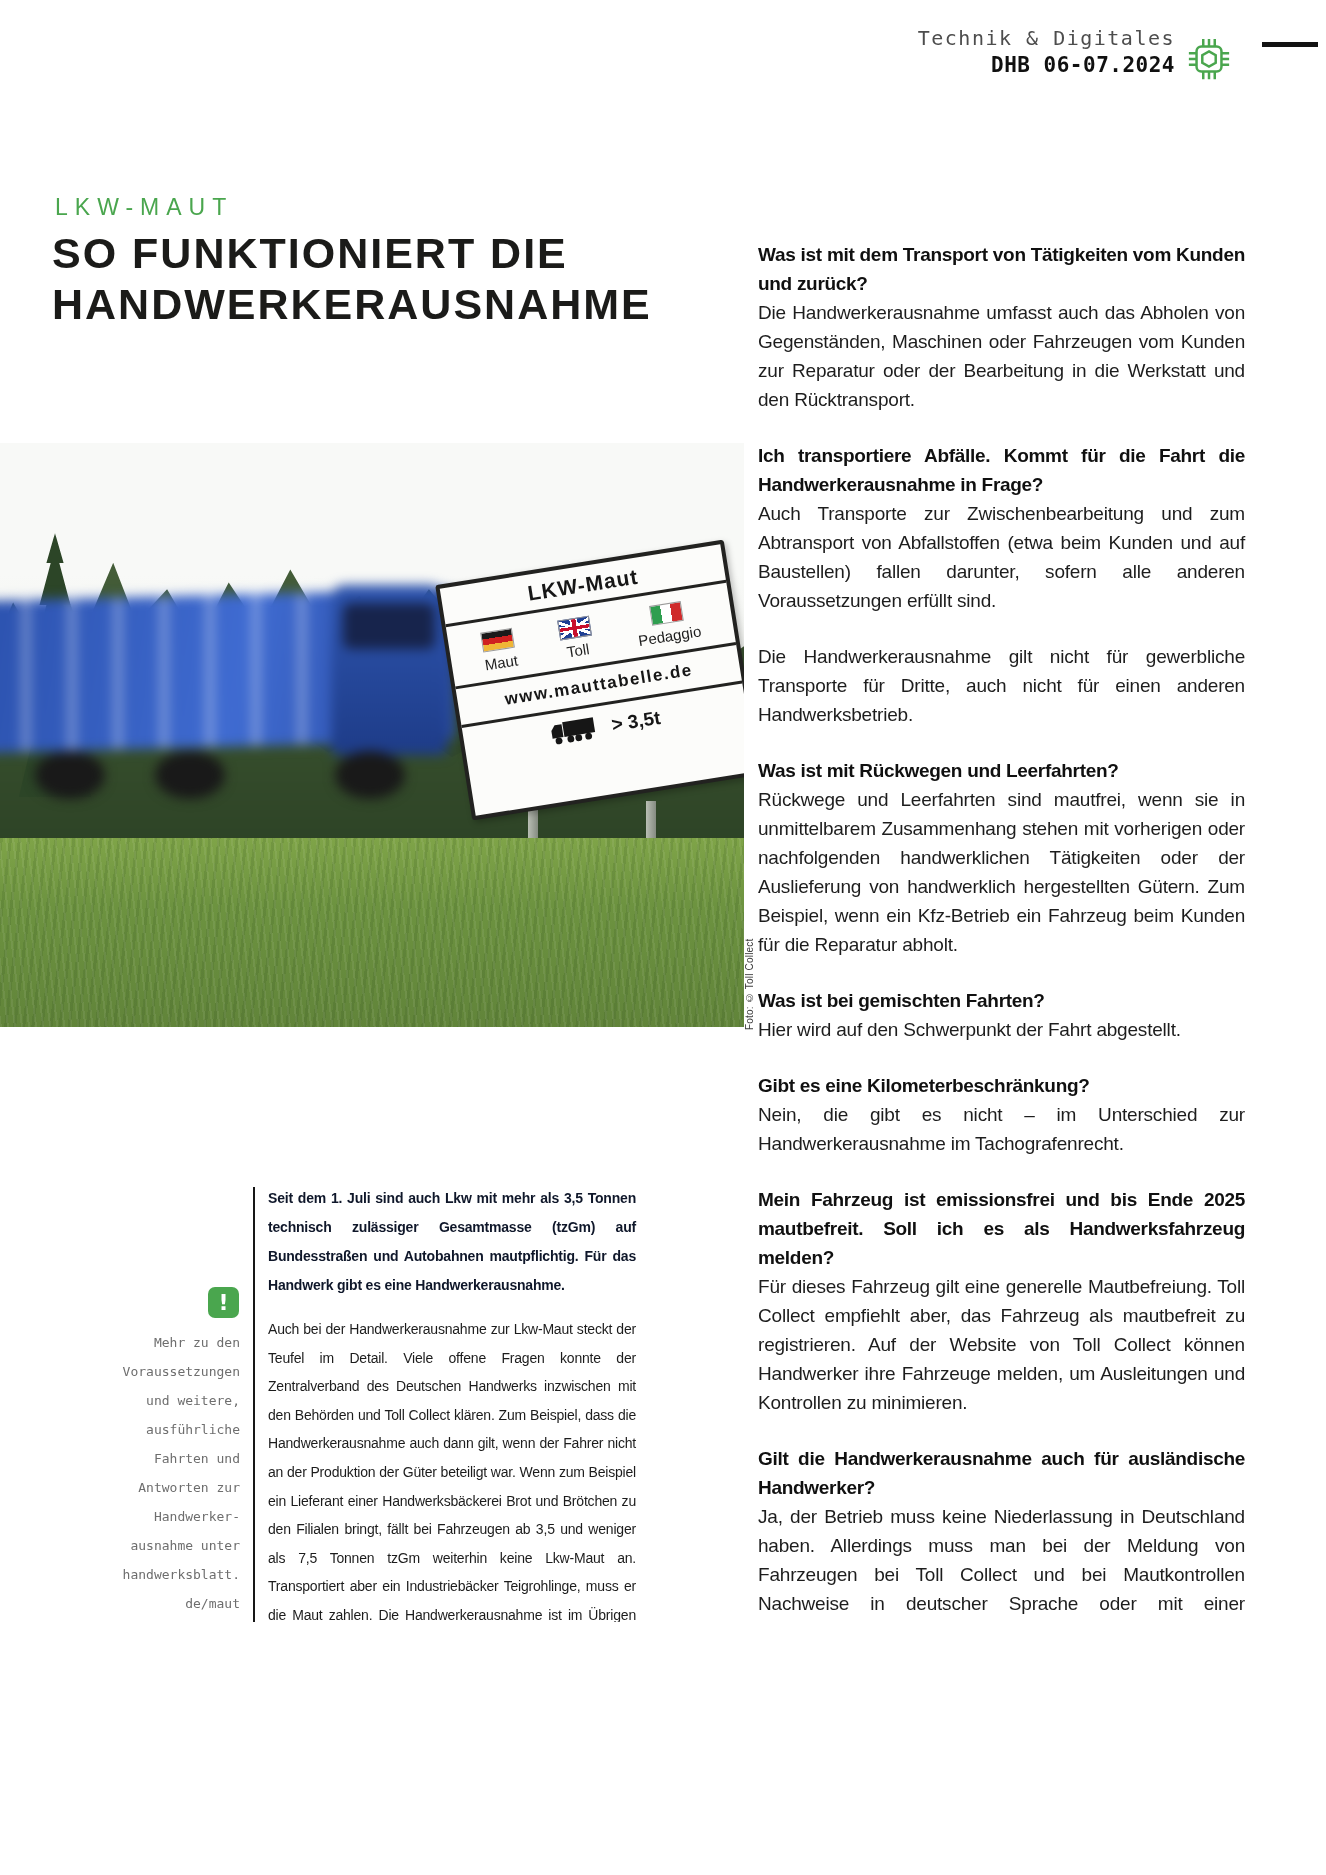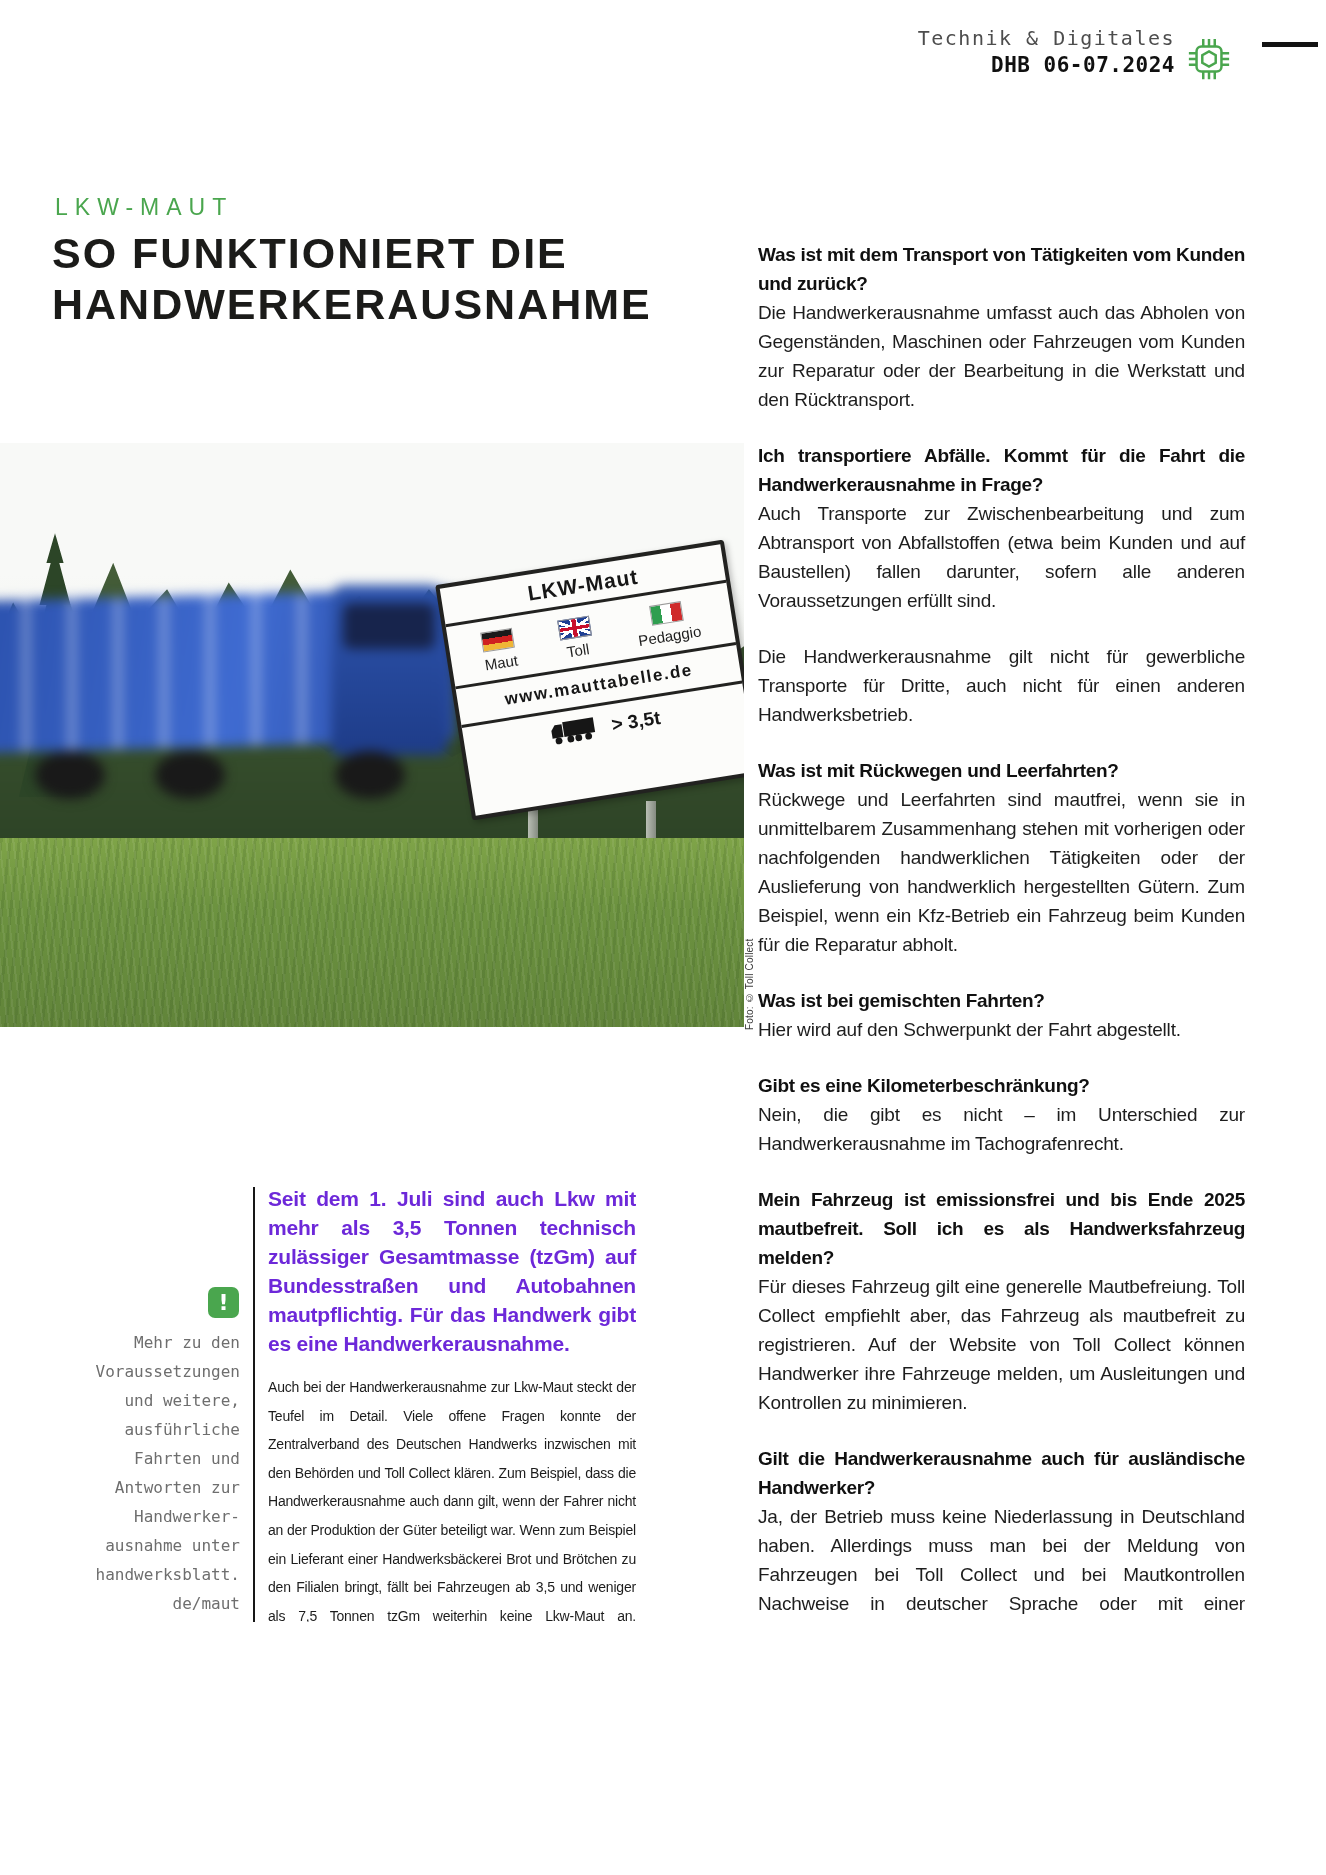--- a/index.html
+++ b/index.html
@@ -75,29 +75,29 @@
   .sign-row-weight { display:flex; align-items:center; justify-content:center; gap:16px; padding:9px 4px; }
   .sign-weight-text { font-size:19px; font-weight:700; color:#161616; }
   .photo-credit { position:absolute; left:744px; top:946px; width:16px; height:84px;
      writing-mode:vertical-rl; transform:rotate(180deg); font-size:10px; color:#3c3c3c; letter-spacing:0.2px; white-space:nowrap; }
 
   
   .note-badge { position:absolute; left:208px; top:1287px; width:31px; height:31px; background:#4aa64e;
      border-radius:7px; color:#ffffff; font-weight:700; font-size:22px; line-height:31px; text-align:center;
      font-family:"DejaVu Sans", sans-serif; }
   .sidebar-note { position:absolute; left:28px; top:1328px; width:212px; text-align:right;
-     font-family:"DejaVu Sans Mono", monospace; font-size:16px; line-height:29px; color:#6e6e6e; }
+     font-family:"DejaVu Sans Mono", monospace; font-size:13px; line-height:29px; color:#6e6e6e; }
   .qr { position:absolute; left:154px; top:1628px; width:86px; height:86px; }
 
   
   .col-divider { position:absolute; left:253px; top:1187px; width:2px; height:532px; background:#161616; }
 
   
   .mid-col { position:absolute; left:268px; top:1184px; width:368px; }
-  .intro { font-size:21px; line-height:29px; font-weight:700; color:#6d28d9; text-align:justify; letter-spacing:-0.2px; }
+  .intro { font-size:14px; line-height:29px; font-weight:700; color:#0f172a; text-align:justify; letter-spacing:-0.2px; }
   .bodytext { margin-top:15px; font-size:14px; line-height:28.6px; color:#1c1c1c; text-align:justify; letter-spacing:-0.2px; }
 
   
   .qa-col { position:absolute; left:758px; top:240px; width:487px; font-size:19px; line-height:29px; }
   .qa-block { margin-bottom:27px; }
   .qa-q { font-weight:700; color:#101010; text-align:justify; letter-spacing:-0.3px; }
   .qa-a { color:#1d1d1d; text-align:justify; letter-spacing:-0.2px; }
 
   
   .footer-rule { position:absolute; left:0; top:1840px; width:33px; height:5px; background:#121212; }

